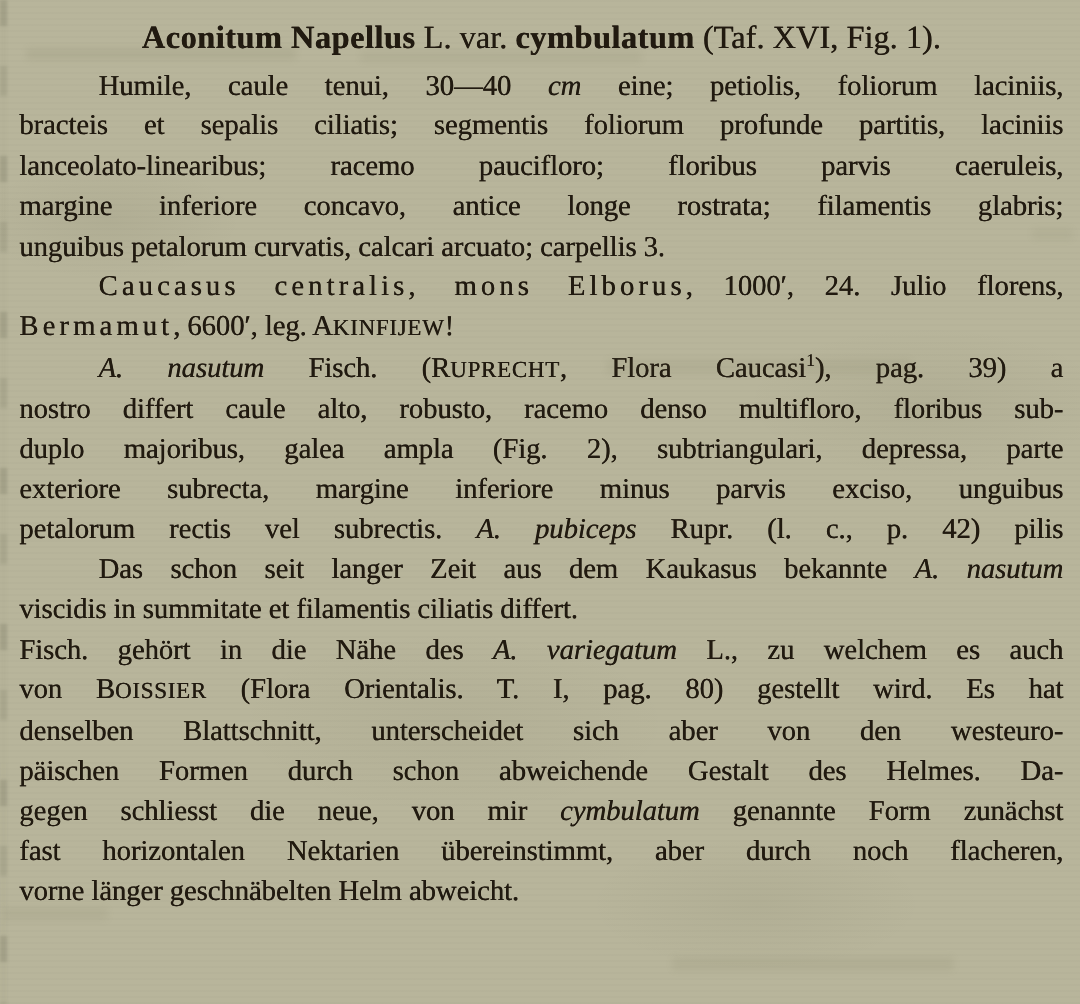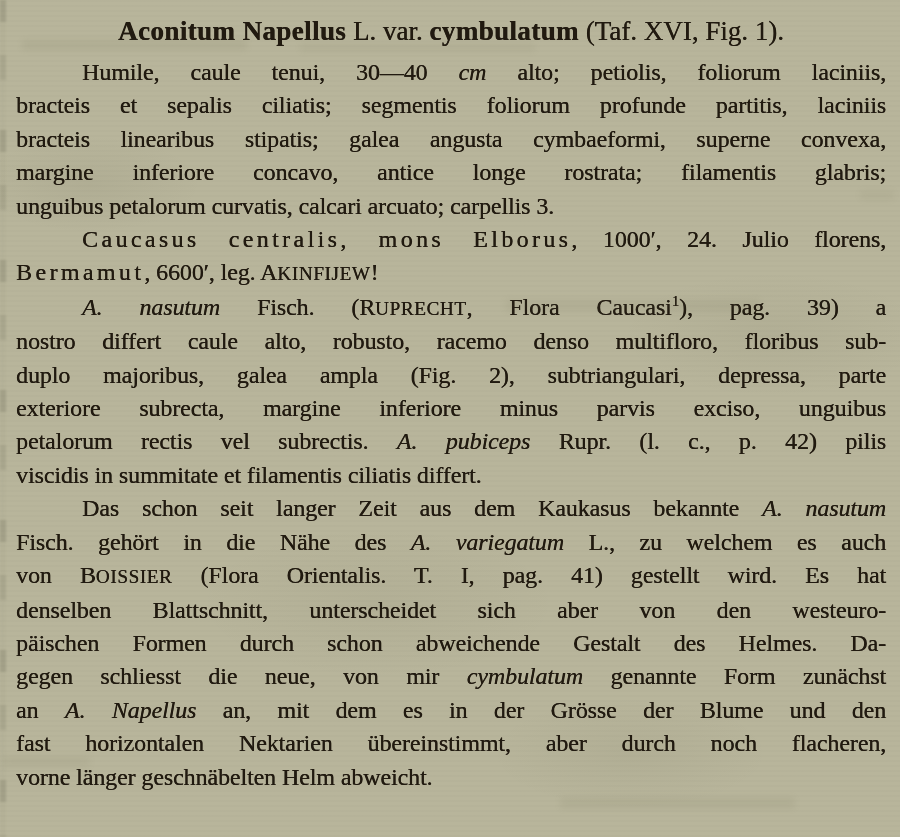--- a/index.html
+++ b/index.html
@@ -62,40 +62,39 @@
     opacity: 0.5;
     pointer-events: none;
   }
 </style>
 </head>
 <body style="background: rgb(184, 181, 155);">
 
 <div class="paper" style="color: rgb(33, 26, 16); padding-left: 16px;">
   <div class="title"><span class="s-b">Aconitum Napellus</span><span class="s-r"> L. var. </span><span class="s-b">cymbulatum</span><span class="s-r"> (Taf. XVI, Fig. 1).</span></div>
   <div class="body">
-      <div class="line ind"><span class="s-r">Humile, caule tenui, 30—40 </span><span class="s-i">cm</span><span class="s-r"> alto; petiolis, foliorum laciniis,</span></div>
+      <div class="line ind"><span class="s-r">Humile, caule tenui, 30—40 </span><span class="s-i">cm</span><span class="s-r"> eine; petiolis, foliorum laciniis,</span></div>
       <div class="line"><span class="s-r">bracteis et sepalis ciliatis; segmentis foliorum profunde partitis, laciniis</span></div>
-      <div class="line"><span class="s-r">bracteis linearibus stipatis; galea angusta cymbaeformi, superne convexa,</span></div>
+      <div class="line"><span class="s-r">lanceolato-linearibus; racemo paucifloro; floribus parvis caeruleis,</span></div>
       <div class="line"><span class="s-r">margine inferiore concavo, antice longe rostrata; filamentis glabris;</span></div>
       <div class="line end"><span class="s-r">unguibus petalorum curvatis, calcari arcuato; carpellis 3.</span></div>
       <div class="line ind"><span class="s-sp">Caucasus centralis, mons Elborus</span><span class="s-r">, 1000′, 24. Julio florens,</span></div>
       <div class="line end"><span class="s-sp">Bermamut</span><span class="s-r">, 6600′, leg. </span><span class="s-r">A</span><span class="s-sc">KINFIJEW</span><span class="s-r">!</span></div>
       <div class="line ind"><span class="s-i">A. nasutum</span><span class="s-r"> Fisch. (</span><span class="s-r">R</span><span class="s-sc">UPRECHT</span><span class="s-r">, Flora Caucasi</span><span class="s-sup">1</span><span class="s-r">), pag. 39) a</span></div>
       <div class="line"><span class="s-r">nostro differt caule alto, robusto, racemo denso multifloro, floribus sub-</span></div>
       <div class="line"><span class="s-r">duplo majoribus, galea ampla (Fig. 2), subtriangulari, depressa, parte</span></div>
       <div class="line"><span class="s-r">exteriore subrecta, margine inferiore minus parvis exciso, unguibus</span></div>
       <div class="line"><span class="s-r">petalorum rectis vel subrectis. </span><span class="s-i">A. pubiceps</span><span class="s-r"> Rupr. (l. c., p. 42) pilis</span></div>
+      <div class="line ind"><span class="s-r">Das schon seit langer Zeit aus dem Kaukasus bekannte </span><span class="s-i">A. nasutum</span></div>
       <div class="line end"><span class="s-r">viscidis in summitate et filamentis ciliatis differt.</span></div>
-      <div class="line ind"><span class="s-r">Das schon seit langer Zeit aus dem Kaukasus bekannte </span><span class="s-i">A. nasutum</span></div>
       <div class="line"><span class="s-r">Fisch. gehört in die Nähe des </span><span class="s-i">A. variegatum</span><span class="s-r"> L., zu welchem es auch</span></div>
-      <div class="line"><span class="s-r">von </span><span class="s-r">B</span><span class="s-sc">OISSIER</span><span class="s-r"> (Flora Orientalis. T. I, pag. 41) gestellt wird. Es hat</span></div>
+      <div class="line"><span class="s-r">von </span><span class="s-r">B</span><span class="s-sc">OISSIER</span><span class="s-r"> (Flora Orientalis. T. I, pag. 80) gestellt wird. Es hat</span></div>
       <div class="line"><span class="s-r">denselben Blattschnitt, unterscheidet sich aber von den westeuro-</span></div>
       <div class="line"><span class="s-r">päischen Formen durch schon abweichende Gestalt des Helmes. Da-</span></div>
       <div class="line"><span class="s-r">gegen schliesst die neue, von mir </span><span class="s-i">cymbulatum</span><span class="s-r"> genannte Form zunächst</span></div>
-      <div class="line"><span class="s-r">an </span><span class="s-i">A. Napellus</span><span class="s-r"> an, mit dem es in der Grösse der Blume und den</span></div>
       <div class="line"><span class="s-r">fast horizontalen Nektarien übereinstimmt, aber durch noch flacheren,</span></div>
       <div class="line end"><span class="s-r">vorne länger geschnäbelten Helm abweicht.</span></div>
     </div>
 
   <div class="ghost" style="left: 22px; top: 40px; width: 225px; height: 10px; opacity: 0.1; background: rgb(110, 109, 80);"></div>
   <div class="ghost" style="left: 300px; top: 43px; width: 235px; height: 9px; opacity: 0.08; background: rgb(110, 109, 80);"></div>
   <div class="ghost" style="left: 505px; top: 299px; width: 255px; height: 13px; opacity: 0.08; background: rgb(110, 109, 80);"></div>
   <div class="ghost" style="left: 560px; top: 797px; width: 235px; height: 12px; opacity: 0.09; background: rgb(110, 109, 80);"></div>
   <div class="ghost" style="left: 2px; top: 756px; width: 88px; height: 11px; opacity: 0.08; background: rgb(110, 109, 80);"></div>
   <div class="ghost" style="left: 860px; top: 190px; width: 34px; height: 10px; opacity: 0.07; background: rgb(110, 109, 80);"></div>

